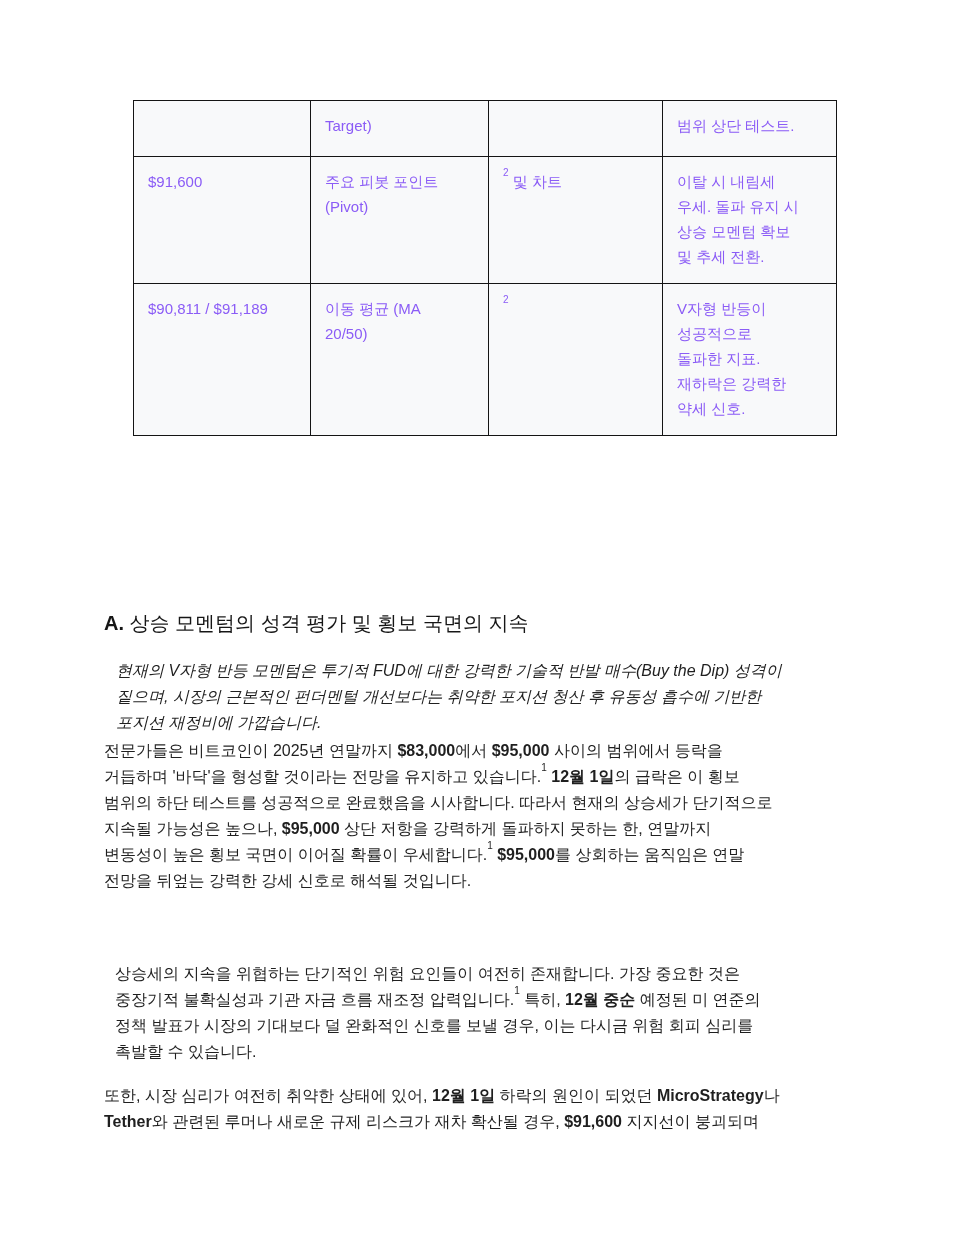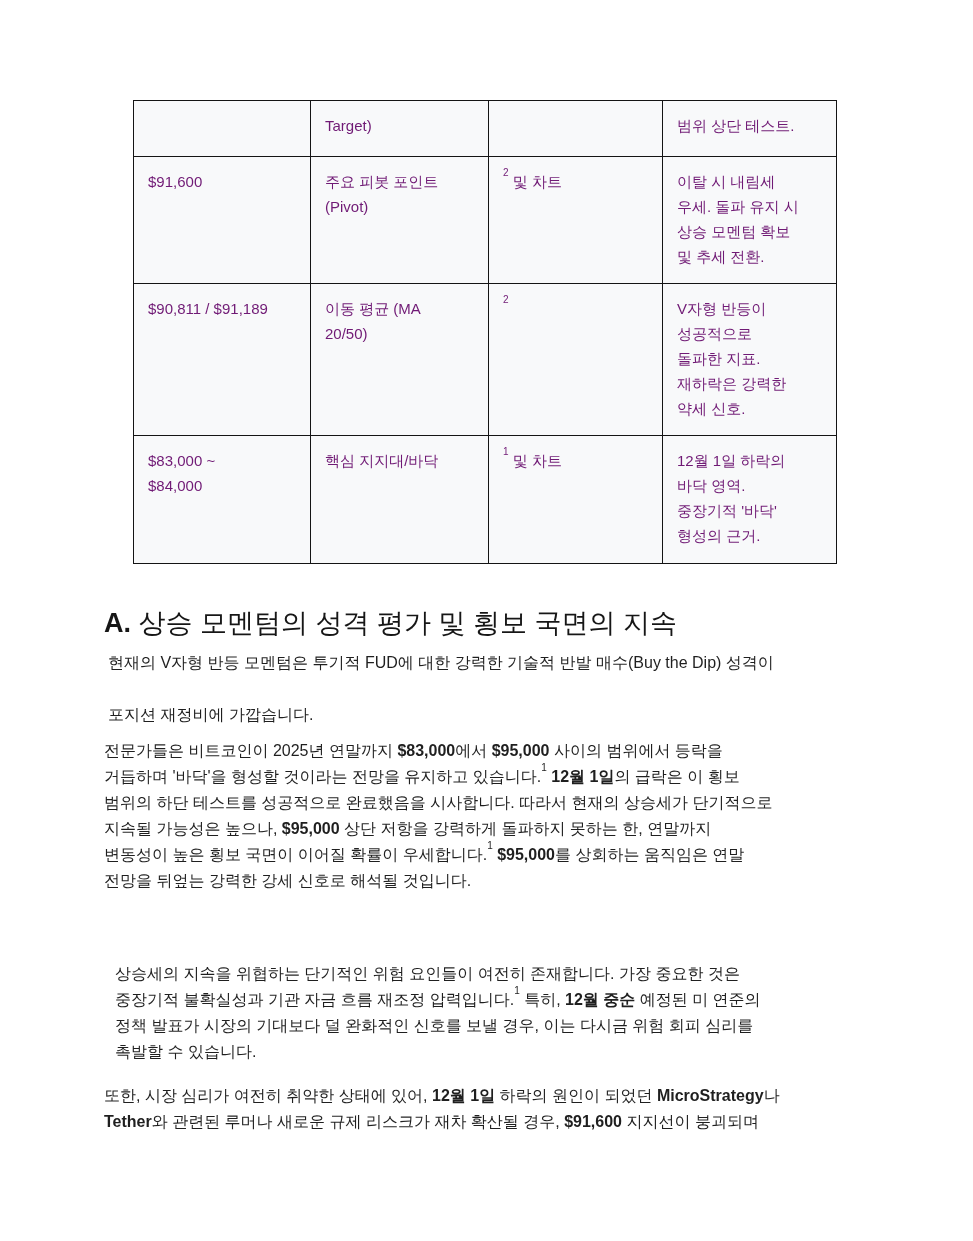--- a/index.html
+++ b/index.html
@@ -13,33 +13,33 @@
   sup{font-size:10px;line-height:0;position:relative;top:-5px;}
 
   
   table.levels{
     position:absolute;left:133px;top:100px;width:703px;
     border-collapse:collapse;table-layout:fixed;
   }
   table.levels td{
     border:1.5px solid #141414;background:#f8f9fa;
     vertical-align:top;padding:12px 14px;
-    font-size:15px;line-height:25px;color:#701a75;
+    font-size:15px;line-height:25px;color:#8b5cf6;
     white-space:nowrap;overflow:hidden;box-sizing:border-box;
   }
   tr.r1 td{height:56px;}
   tr.r2 td{height:127px;}
   tr.r3 td{height:152px;}
   tr.r4 td{height:128px;}
   .c1{width:177px;} .c2{width:178px;} .c3{width:174px;} .c4{width:174px;}
 
   
   .abs{position:absolute;left:104px;white-space:nowrap;overflow:hidden;}
   .h-iv{top:563px;font-size:27px;line-height:38px;font-weight:400;letter-spacing:-0.2px;color:#111;}
-  .h-sub{font-size:27px;line-height:30px;font-weight:400;color:#161616;}
+  .h-sub{font-size:20px;line-height:30px;font-weight:400;color:#161616;}
   .h-a{top:608px;}
   .h-b{top:903px;}
   .para{font-size:16px;line-height:26px;width:770px;color:#1f1f1f;}
   .p-a1{top:646px;}
   .p-a2{top:738px;}
   .p-b1{top:950px;}
   .p-b2{top:1083px;}
 </style>
 </head>
 <body>
@@ -65,33 +65,27 @@
         <td><span>주요 피봇 포인트</span><br><span>(Pivot)</span></td>
         <td><sup>2</sup><span> 및 차트</span></td>
         <td><span>이탈 시 내림세</span><br><span>우세. 돌파 유지 시</span><br><span>상승 모멘텀 확보</span><br><span>및 추세 전환.</span></td>
       </tr>
       <tr class="r3">
         <td><span>$90,811 / $91,189</span></td>
         <td><span>이동 평균 (MA</span><br><span>20/50)</span></td>
         <td><sup>2</sup></td>
         <td><span>V자형 반등이</span><br><span>성공적으로</span><br><span>돌파한 지표.</span><br><span>재하락은 강력한</span><br><span>약세 신호.</span></td>
       </tr>
-      <tr class="r4">
-        <td><span>$83,000 ~</span><br><span>$84,000</span></td>
-        <td><span>핵심 지지대/바닥</span></td>
-        <td><sup>1</sup><span> 및 차트</span></td>
-        <td><span>12월 1일 하락의</span><br><span>바닥 영역.</span><br><span>중장기적 '바닥'</span><br><span>형성의 근거.</span></td>
-      </tr>
     </tbody>
   </table>
 
 
   <h3 class="abs h-sub h-a" style="margin:0;"><span class="b">A.</span><span> 상승 모멘텀의 성격 평가 및 횡보 국면의 지속</span></h3>
 
-  <p class="abs para p-a1" style="margin:4px;"><span>현재의 V자형 반등 모멘텀은 투기적 FUD에 대한 강력한 기술적 반발 매수(Buy the Dip) 성격이</span><br><br><span>포지션 재정비에 가깝습니다.</span></p>
+  <p class="abs para p-a1" style="margin:12px;font-style:italic;"><span>현재의 V자형 반등 모멘텀은 투기적 FUD에 대한 강력한 기술적 반발 매수(Buy the Dip) 성격이</span><br><span>짙으며, 시장의 근본적인 펀더멘털 개선보다는 취약한 포지션 청산 후 유동성 흡수에 기반한</span><br><span>포지션 재정비에 가깝습니다.</span></p>
 
   <p class="abs para p-a2" style="margin:0;"><span>전문가들은 비트코인이 2025년 연말까지 </span><span class="b">$83,000</span><span>에서 </span><span class="b">$95,000</span><span> 사이의 범위에서 등락을</span><br><span>거듭하며 '바닥'을 형성할 것이라는 전망을 유지하고 있습니다.</span><sup>1</sup><span> </span><span class="b">12월 1일</span><span>의 급락은 이 횡보</span><br><span>범위의 하단 테스트를 성공적으로 완료했음을 시사합니다. 따라서 현재의 상승세가 단기적으로</span><br><span>지속될 가능성은 높으나, </span><span class="b">$95,000</span><span> 상단 저항을 강력하게 돌파하지 못하는 한, 연말까지</span><br><span>변동성이 높은 횡보 국면이 이어질 확률이 우세합니다.</span><sup>1</sup><span> </span><span class="b">$95,000</span><span>를 상회하는 움직임은 연말</span><br><span>전망을 뒤엎는 강력한 강세 신호로 해석될 것입니다.</span></p>
 
 
   <p class="abs para p-b1" style="margin:11px;"><span>상승세의 지속을 위협하는 단기적인 위험 요인들이 여전히 존재합니다. 가장 중요한 것은</span><br><span>중장기적 불확실성과 기관 자금 흐름 재조정 압력입니다.</span><sup>1</sup><span> 특히, </span><span class="b">12월 중순</span><span> 예정된 미 연준의</span><br><span>정책 발표가 시장의 기대보다 덜 완화적인 신호를 보낼 경우, 이는 다시금 위험 회피 심리를</span><br><span>촉발할 수 있습니다.</span></p>
 
   <p class="abs para p-b2" style="margin:0;"><span>또한, 시장 심리가 여전히 취약한 상태에 있어, </span><span class="b">12월 1일</span><span> 하락의 원인이 되었던 </span><span class="b">MicroStrategy</span><span>나</span><br><span class="b">Tether</span><span>와 관련된 루머나 새로운 규제 리스크가 재차 확산될 경우, </span><span class="b">$91,600</span><span> 지지선이 붕괴되며</span></p>
 
 </div>
 

